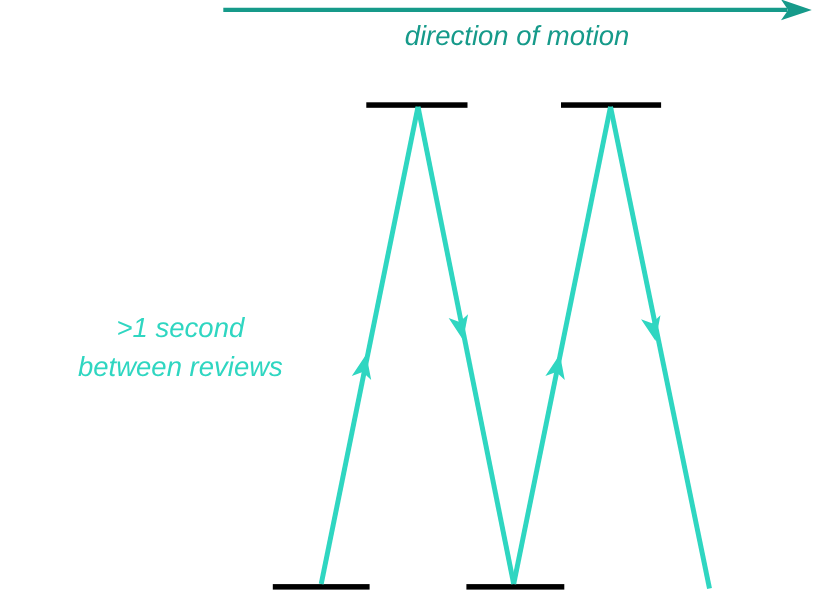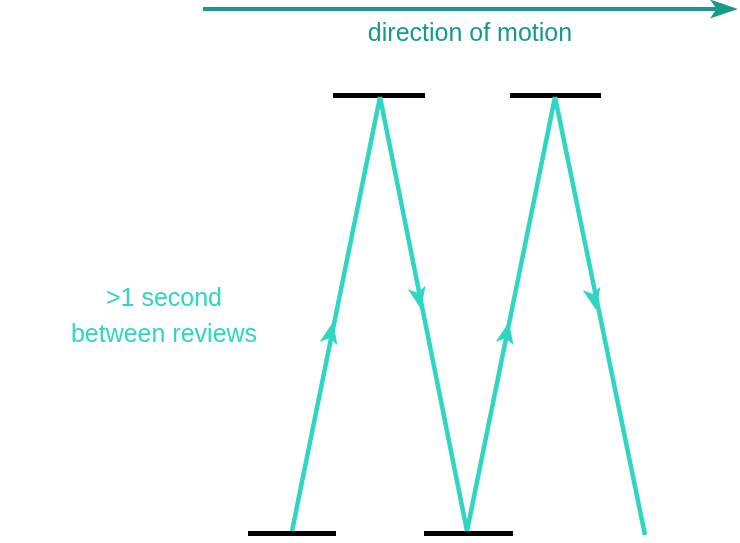--- a/index.html
+++ b/index.html
@@ -7,20 +7,21 @@
     padding: 0;
     background: #ffffff;
   }
   .canvas {
     position: relative;
     width: 740px;
     height: 543px;
     background: var(--background, #ffffff);
     overflow: hidden;
     font-family: "Liberation Sans", sans-serif;
+    font-style: italic;
   }
   svg.diagram {
     position: absolute;
     left: 0;
     top: 0;
     width: 740px;
     height: 543px;
     display: block;
   }
   .dark-stroke   { stroke: var(--dark-teal, #169a8a); }

